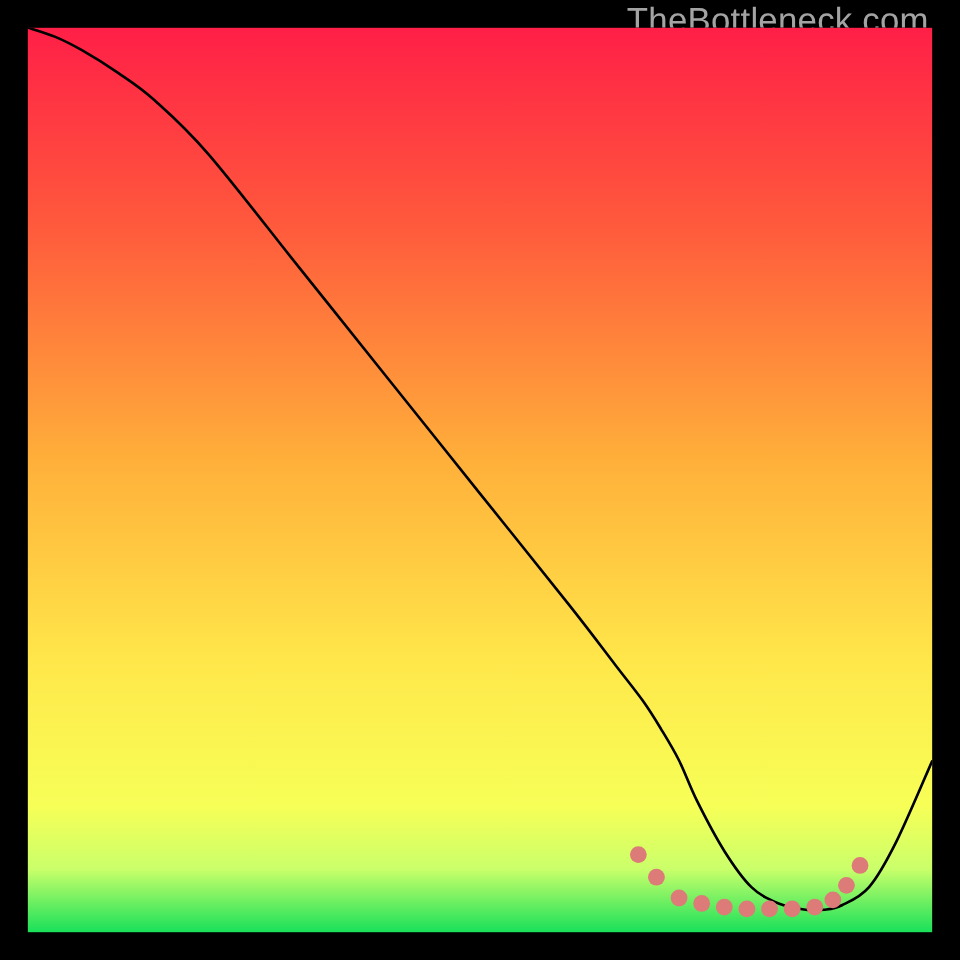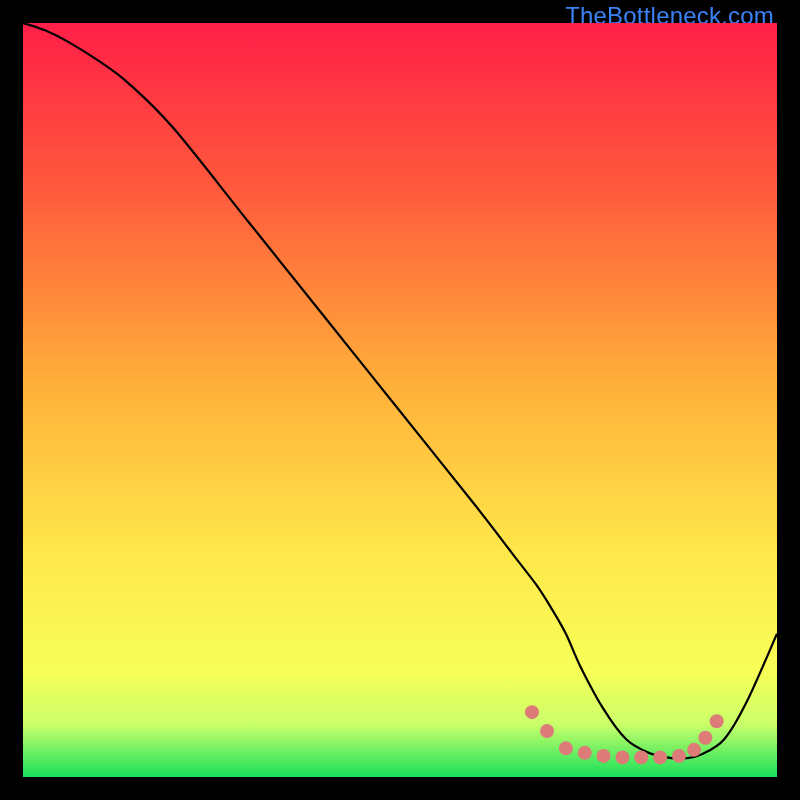--- a/index.html
+++ b/index.html
@@ -23,22 +23,22 @@
     position: absolute;
     left: 0;
     top: 0;
     width: 754px;
     height: 754px;
   }
   .watermark {
     position: absolute;
     top: 2px;
     right: 26px;
-    color: #3b82f6;
-    font-size: 24px;
+    color: #a3a3a3;
+    font-size: 29px;
     font-weight: 500;
     letter-spacing: 0.2px;
     text-decoration: underline;
   }
 </style>
 </head>
 <body>
 
 <div class="watermark">TheBottleneck.com</div>
 

